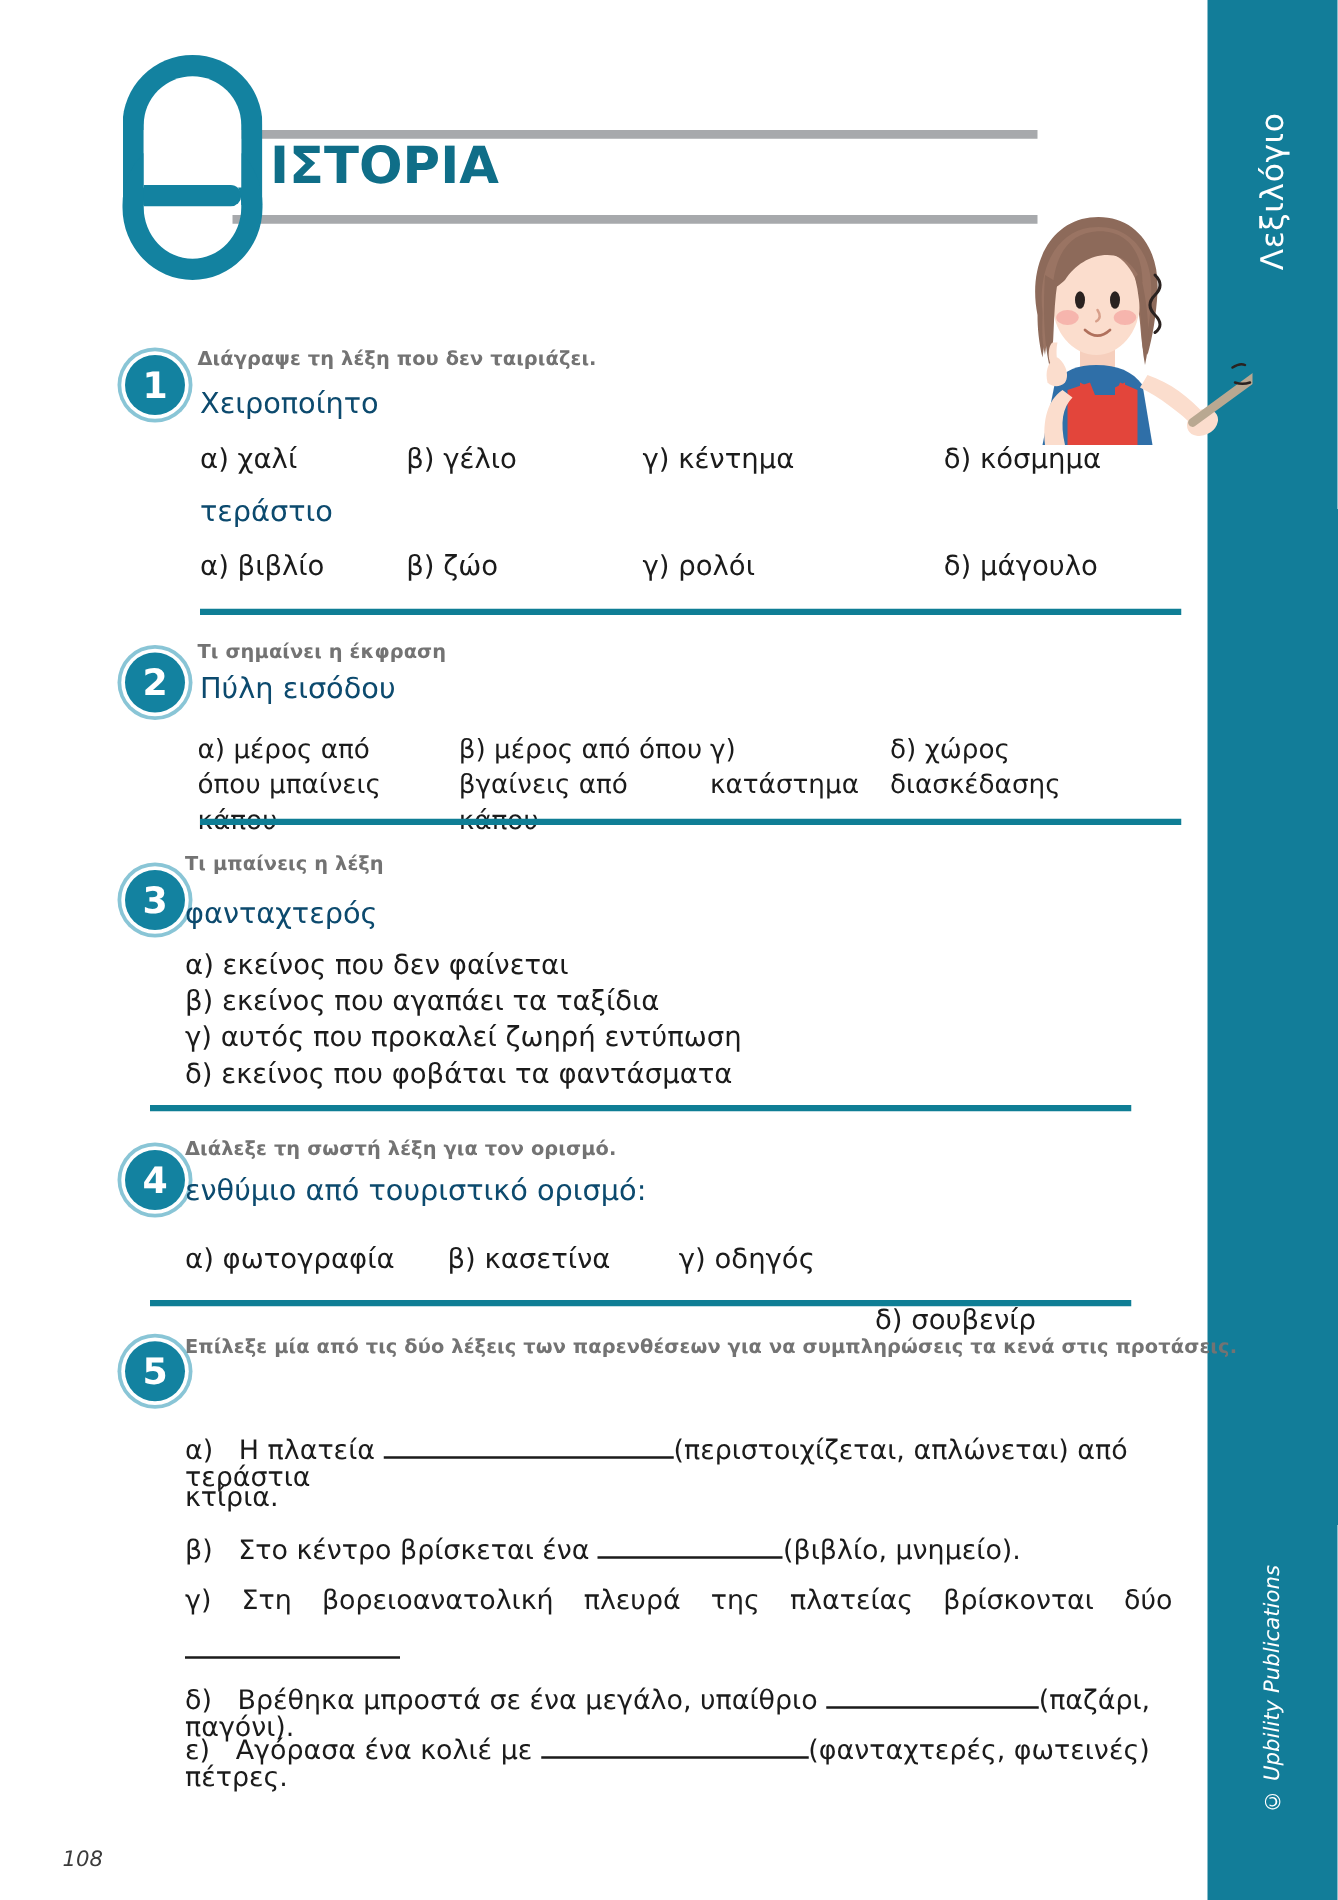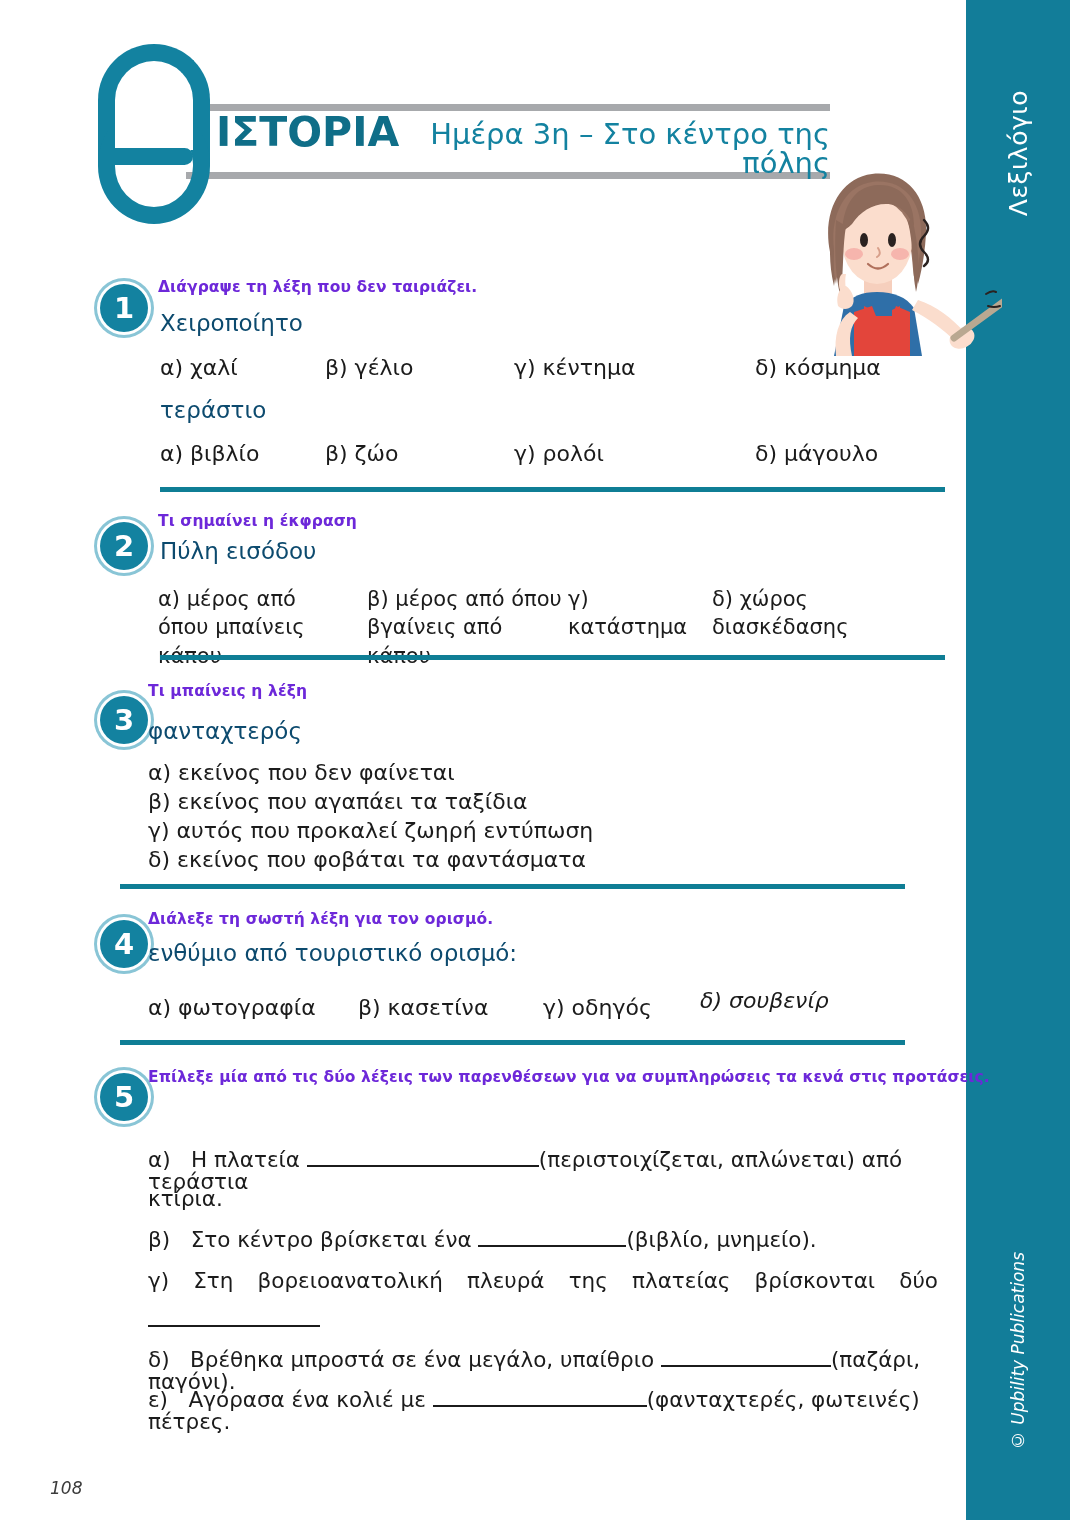--- a/index.html
+++ b/index.html
@@ -47,21 +47,20 @@
     white-space: nowrap;
   }
 
   
   .header {
     position: absolute;
     left: 0;
     top: 0;
     width: 830px;
     height: 250px;
-    text-align: right;
   }
   .rule-top, .rule-bottom {
     position: absolute;
     left: 186px;
     right: 0px;
     height: 7px;
     background: #a7a9ac;
   }
   .rule-top { top: 104px; }
   .rule-bottom { top: 172px; }
@@ -171,21 +170,21 @@
     font-size: 29px;
     font-weight: bold;
     text-align: center;
     line-height: 48px;
     font-family: "DejaVu Sans", "Liberation Sans", sans-serif;
   }
   .prompt {
     position: absolute;
     font-size: 15.5px;
     font-weight: bold;
-    color: #6d28d9;
+    color: #737373;
     letter-spacing: 0.1px;
     white-space: nowrap;
   }
   .stem-word {
     position: absolute;
     font-size: 23px;
     color: #0c4a6e;
   }
   .opt {
     position: absolute;
@@ -248,21 +247,20 @@
   <div class="rule-bottom"></div>
 
   <div class="logo6">
     <div class="stem"></div>
     <div class="bowl"></div>
     <div class="mask"></div>
     <div class="innerline"></div>
   </div>
 
   <div class="title-main">ΙΣΤΟΡΙΑ</div>
-  <div class="title-sub">Ημέρα 3η – Στο κέντρο της πόλης</div>
 </div>
 
 <svg class="girl" viewBox="0 0 230 200">
 
   <path d="M58 92 C50 52 68 18 100 14 C134 10 156 36 154 74 C153 92 150 110 146 124 C143 112 144 96 140 84 C120 92 86 92 70 82 C66 96 64 112 62 126 C59 114 58 102 58 92 Z" fill="#8d6a5a"></path>
   <path d="M62 90 C58 56 72 26 100 22 C130 18 150 40 149 74 C149 90 146 108 143 122 C140 110 141 94 137 82 C118 90 88 90 72 80 C68 94 66 110 64 124 C61 112 62 100 62 90 Z" fill="#9a7463"></path>
 
   <path d="M92 118 L92 142 L120 142 L120 116 Z" fill="#f6cfbd"></path>
 
   <ellipse cx="105" cy="82" rx="35" ry="42" fill="#fbddcd"></ellipse>
@@ -351,21 +349,21 @@
 
 <div class="exercise">
   <div class="badge" style="top:920px">4</div>
   <div class="prompt" style="left:148px; top:910px">Διάλεξε τη σωστή λέξη για τον ορισμό.</div>
 
   <div class="stem-word" style="left:148px; top:940px">ενθύμιο από τουριστικό ορισμό:</div>
 
   <div class="opt" style="left:148px; top:995px">α) φωτογραφία</div>
   <div class="opt" style="left:358px; top:995px">β) κασετίνα</div>
   <div class="opt" style="left:543px; top:995px">γ) οδηγός</div>
-  <div class="opt" style="left:700px; top:988px; font-style:italic">δ) σουβενίρ</div>
+  <div class="opt" style="left:700px; top:1044px; ">δ) σουβενίρ</div>
 
   <div class="divider" style="left:120px; top:1040px; width:785px"></div>
 </div>
 
 <div class="exercise">
   <div class="badge" style="top:1073px">5</div>
   <div class="prompt" style="left:148px; top:1068px">Επίλεξε μία από τις δύο λέξεις των παρενθέσεων για να συμπληρώσεις τα κενά στις προτάσεις.</div>
 
   <div class="s5" style="left:148px; top:1148px">
     <span>α)</span>

